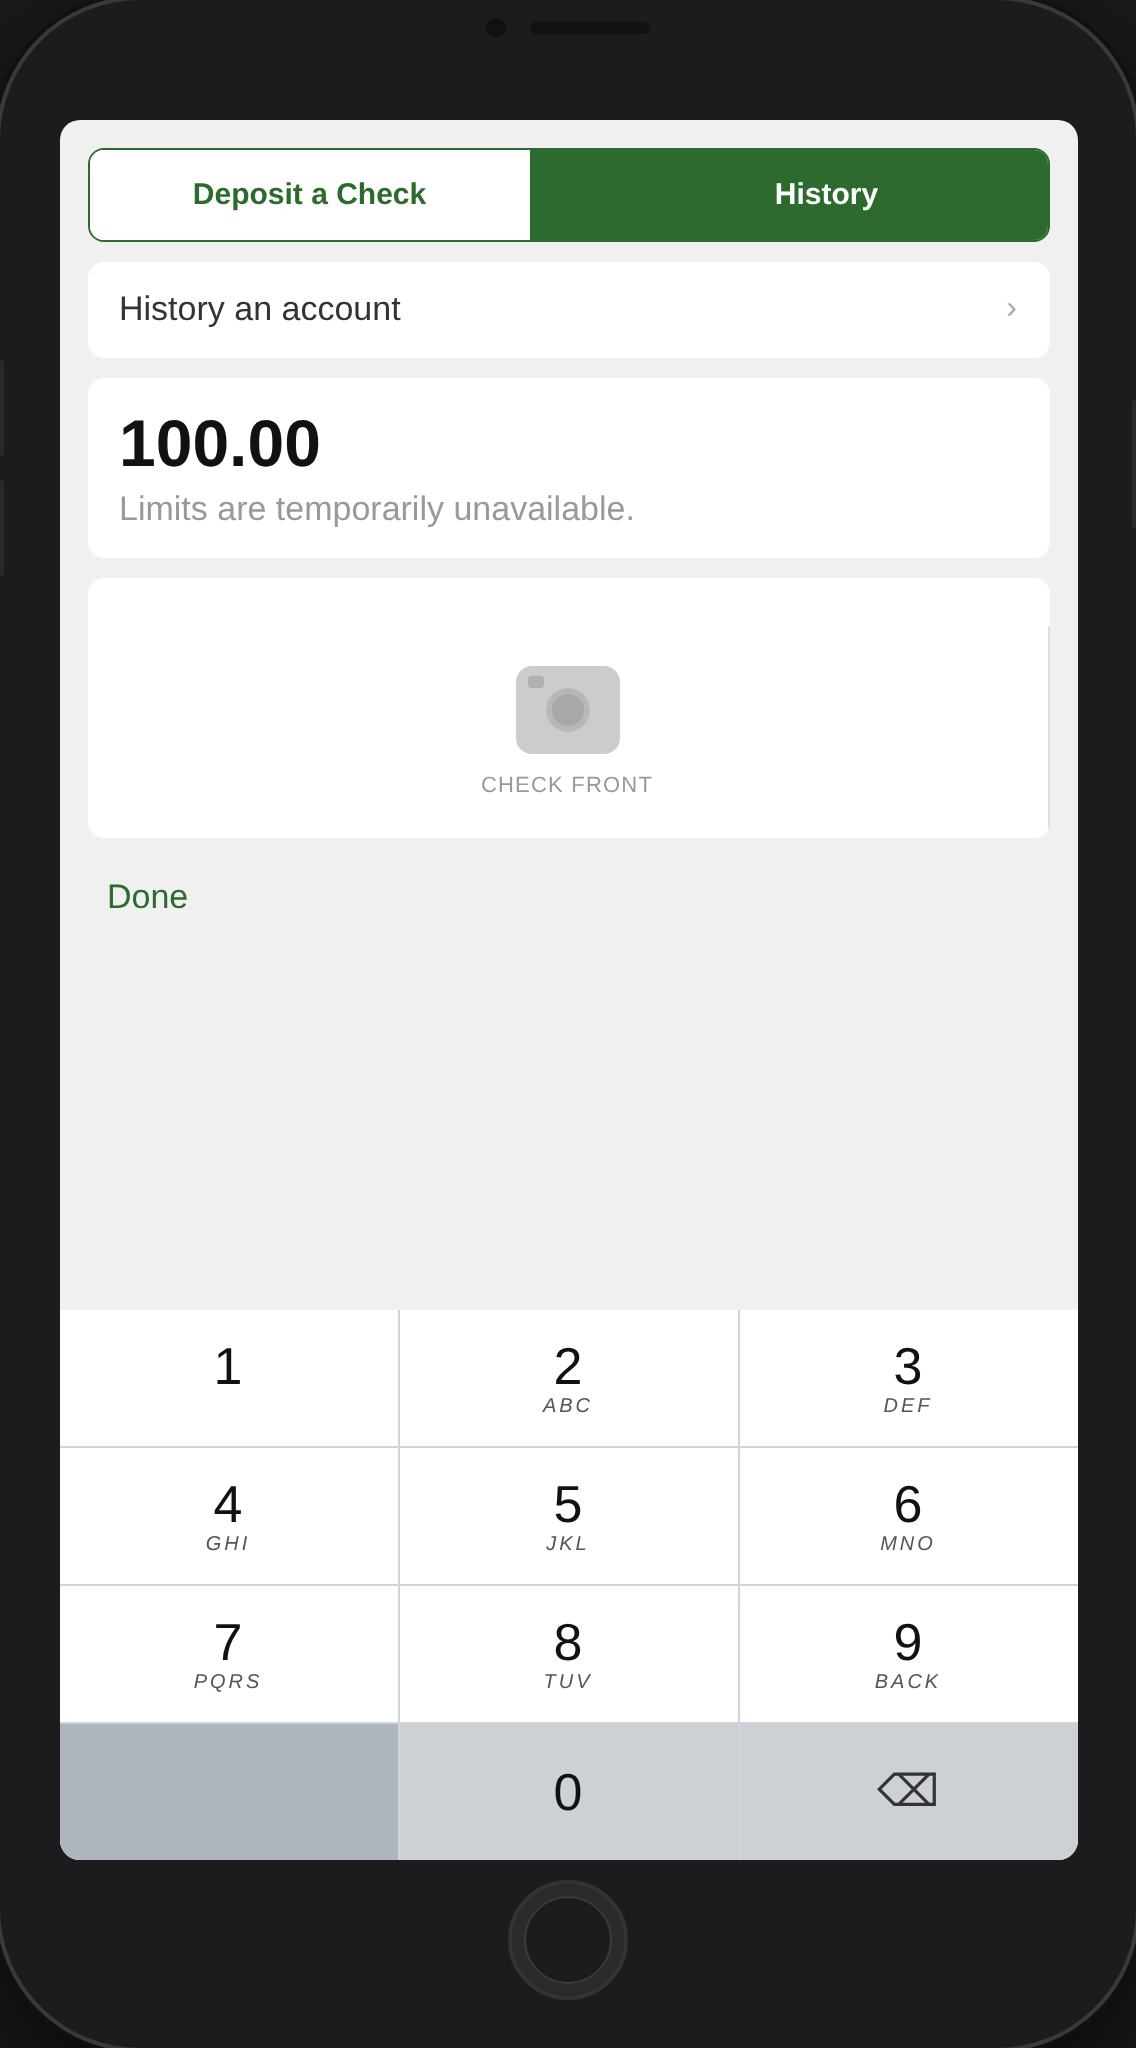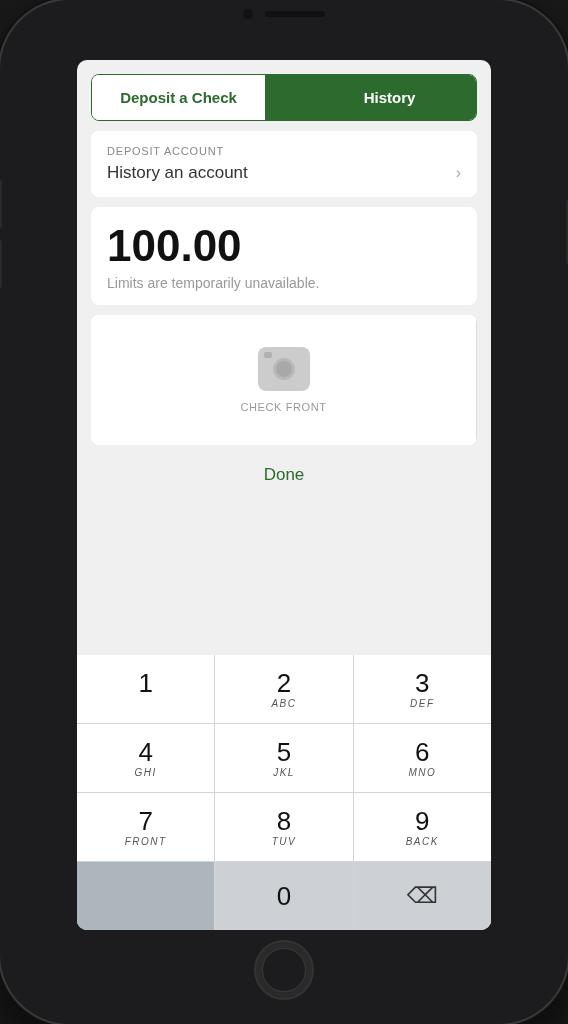--- a/index.html
+++ b/index.html
@@ -101,21 +101,21 @@
     .home-button-inner {
       width: 44px;
       height: 44px;
       background: #1c1c1e;
       border-radius: 50%;
       border: 1px solid #3a3a3a;
     }
 
     
     .phone-screen {
-      width: 414px;
+      width: 509px;
       height: 870px;
       background: #f0f0f0;
       border-radius: 10px;
       margin-top: 60px;
       overflow: hidden;
       display: flex;
       flex-direction: column;
     }
 
     
@@ -184,39 +184,40 @@
       font-size: 17px;
       color: #333;
     }
 
     .chevron {
       color: #aaa;
       font-size: 16px;
     }
 
     .amount-value {
-      font-size: 44px;
+      font-size: 33px;
       font-weight: 700;
       color: #111;
       margin-bottom: 4px;
     }
 
     .amount-note {
-      font-size: 14px;
+      font-size: 17px;
       color: #999;
     }
 
     
     .check-capture-card {
       background: white;
       border-radius: 8px;
       display: flex;
       flex-direction: row;
       overflow: hidden;
       min-height: 130px;
+      align-items: flex-end;
     }
 
     .check-side {
       flex: 1;
       display: flex;
       flex-direction: column;
       align-items: center;
       justify-content: center;
       padding: 20px 10px;
       gap: 10px;
@@ -260,21 +261,21 @@
       font-size: 11px;
       color: #999;
       letter-spacing: 0.6px;
       font-weight: 500;
       text-transform: uppercase;
     }
 
     
     .done-row {
       display: flex;
-      justify-content: center;
+      justify-content: flex-start;
       padding: 6px 2px;
     }
 
     .done-btn {
       font-size: 17px;
       color: #2d6a2d;
       font-weight: 500;
       cursor: pointer;
       padding: 4px 8px;
     }
@@ -354,21 +355,20 @@
   <div class="phone-screen">
 
     <div class="tab-bar">
       <div class="tab-item active">Deposit a Check</div>
       <div class="tab-item inactive">History</div>
     </div>
 
     <div class="content-area">
 
       <div class="card">
-        <div class="card-label">DEPOSIT ACCOUNT</div>
         <div class="account-row">
           <span class="account-text">History an account</span>
           <span class="chevron">›</span>
         </div>
       </div>
 
       <div class="card">
         <div class="amount-value">100.00</div>
         <div class="amount-note">Limits are temporarily unavailable.</div>
       </div>
@@ -412,21 +412,21 @@
         <span class="key-main">5</span>
         <span class="key-sub">JKL</span>
       </div>
       <div class="key">
         <span class="key-main">6</span>
         <span class="key-sub">MNO</span>
       </div>
 
       <div class="key">
         <span class="key-main">7</span>
-        <span class="key-sub">FRONT</span>
+        <span class="key-sub">PQRS</span>
       </div>
       <div class="key">
         <span class="key-main">8</span>
         <span class="key-sub">TUV</span>
       </div>
       <div class="key">
         <span class="key-main">9</span>
         <span class="key-sub">BACK</span>
       </div>
 

